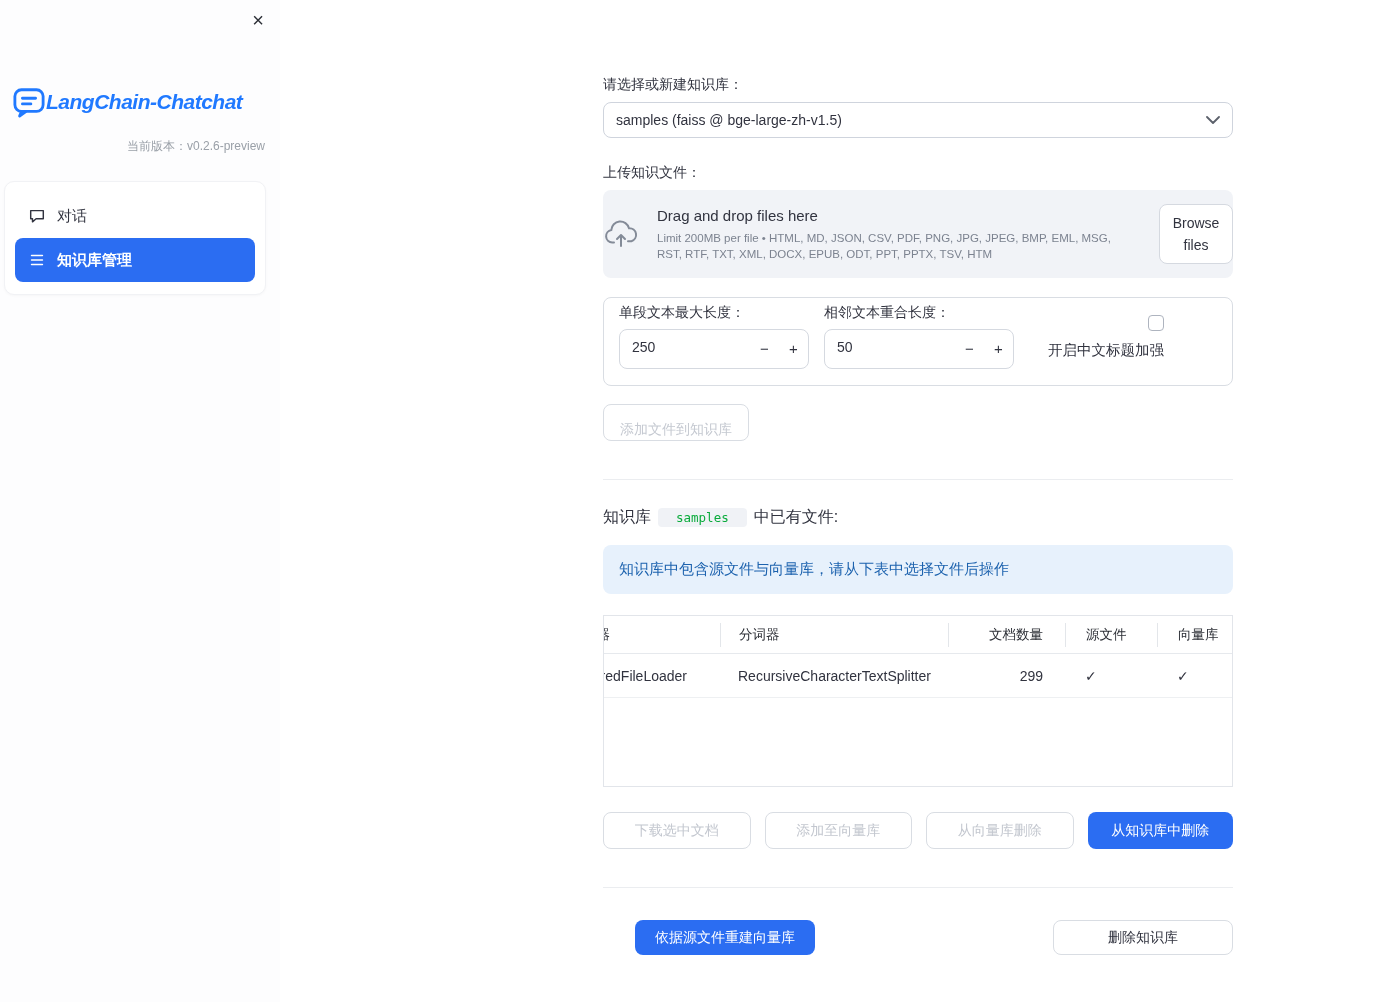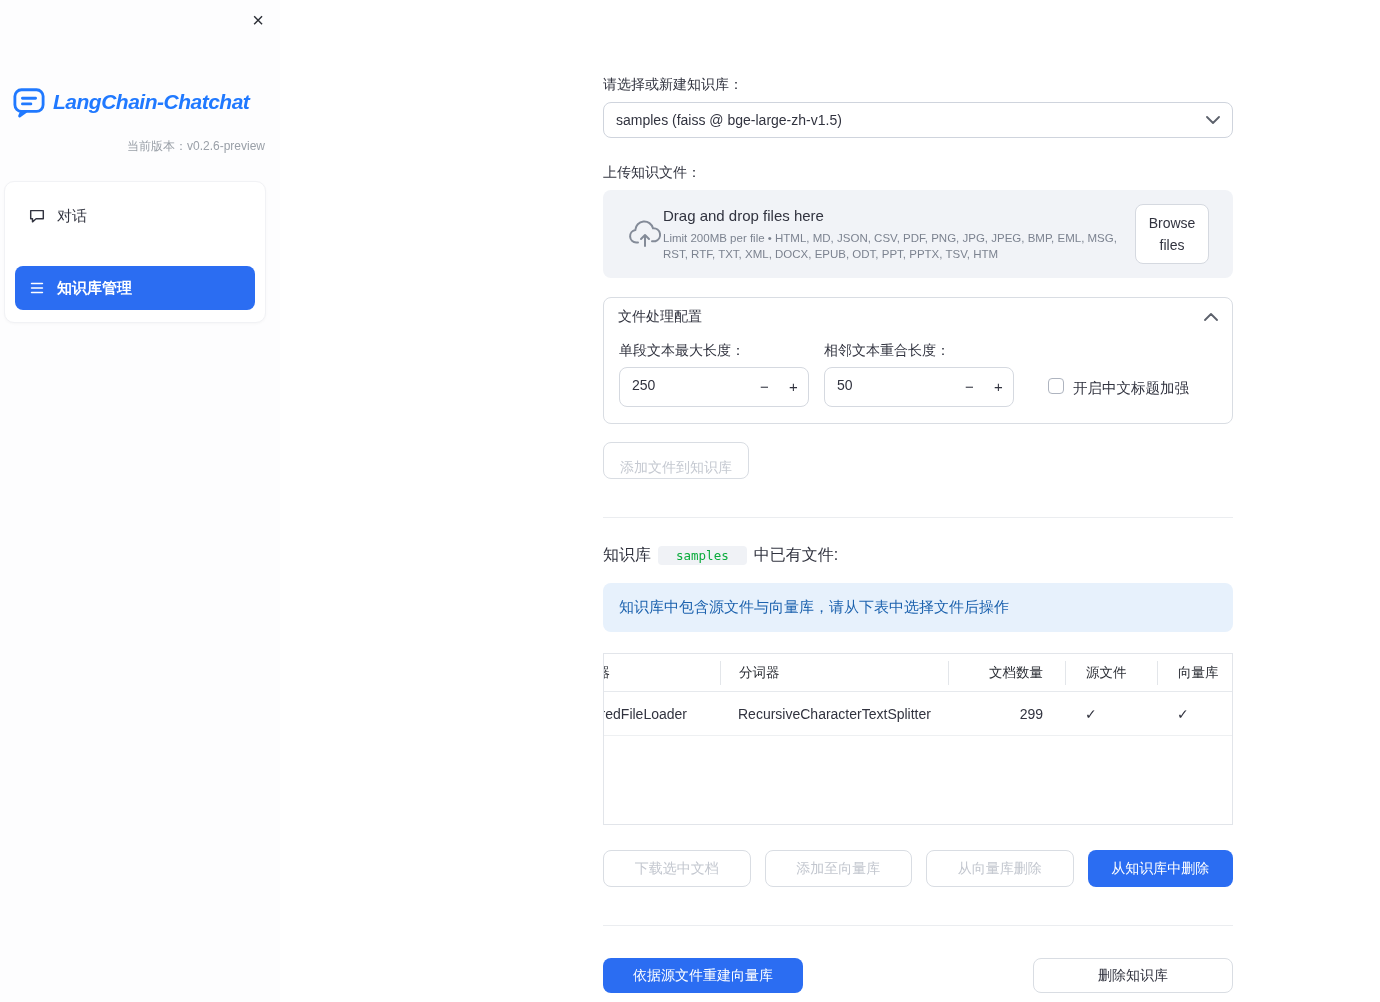--- a/index.html
+++ b/index.html
@@ -6,61 +6,61 @@
   html,body { width:1380px; height:1002px; overflow:hidden; }
   body {
     font-family: "Liberation Sans", "DejaVu Sans", sans-serif;
     background:#ffffff; color:#31333f; display:flex;
   }
 
   
   .sidebar { position:relative; width:280px; flex:0 0 280px; height:100%; background:#fdfdfe; }
   .close-btn { position:absolute; top:6px; right:12px; font-size:20px; line-height:1;
                color:#2c2f36; cursor:pointer; background:none; border:none; padding:4px; }
-  .logo-row { display:flex; align-items:center; gap:7px; margin:86px 0 4px 12px;text-align:right; }
+  .logo-row { display:flex; align-items:center; margin:86px 0 4px 12px;text-align:right; }
   .logo-text { color:#2079ff; font-size:21px; font-weight:bold; font-style:italic; letter-spacing:-0.5px; }
   .version { margin:20px 15px 0 0; text-align:right; font-size:12px; color:#9aa0a8; }
   .menu-card { margin:26px 14px 0 4px; background:#ffffff; border:1px solid #f1f2f5;
                border-radius:10px; padding:12px 10px; box-shadow:0 1px 3px rgba(0,0,0,0.03); }
   .menu-item { display:flex; align-items:center; gap:11px; height:44px; padding:0 13px;
                border-radius:8px; font-size:15px; color:#31333f; cursor:pointer; }
-  .menu-item.active { background:#2b6df2; color:#ffffff; font-weight:bold;margin-top:28px; }
+  .menu-item.active { background:#2b6df2; color:#ffffff; font-weight:bold; }
 
   
   .main { flex:1; padding:74px 0 0 323px; }
   .col { width:630px; }
   .lbl { font-size:14px; color:#31333f; line-height:20px; }
 
   .selectbox { margin-top:8px; height:36px; border:1px solid #cfd4dd; border-radius:8px;
                display:flex; align-items:center; padding:0 12px; font-size:14px; cursor:pointer;
                background:#fff; }
   .selectbox .val { flex:1; }
 
   .up-label { margin-top:24px; }
-  .dropzone { margin-top:8px; background:#f1f3f7; border-radius:8px; padding:14px 24px;
-              display:flex; align-items:center; }
+  .dropzone { margin-top:8px; background:#f1f3f7; border-radius:8px; padding:14px 0;
+              display:flex; align-items:center; gap:18px; }
   .dz-text { flex:1; }
   .dz-title { font-size:15px; color:#31333f; }
   .dz-sub { margin-top:6px; font-size:11.5px; line-height:16px; color:#7c8390; max-width:476px; }
   .browse-btn { flex:0 0 74px; background:#fff; border:1px solid #d5d9e0; border-radius:8px;
                 padding:7px 10px; font-size:14px; color:#31333f; text-align:center; line-height:22px;
                 cursor:pointer; }
 
   .expander { margin-top:19px; border:1px solid #d9dde3; border-radius:8px; }
   .exp-head { display:flex; align-items:center; height:38px; padding:0 14px; cursor:pointer; }
   .exp-title { flex:1; font-size:14px; }
   .exp-body { padding:4px 15px 16px; display:flex; align-items:flex-end; gap:15px; }
   .field { width:190px; }
   .field .lbl { margin-bottom:7px; }
   .numinput { display:flex; height:40px; border:1px solid #d5d9e0; border-radius:8px;
               overflow:hidden; background:#fff; }
   .numinput .val { flex:1; padding-left:12px; font-size:14px; line-height:34px; }
   .step-btn { width:29px; border:none; background:none; font-size:15px; color:#31333f;
               cursor:pointer; line-height:34px; text-align:center; }
-  .chkrow { display:flex; align-items:flex-start; gap:9px; margin:0 16px 9px 19px; cursor:pointer; }
+  .chkrow { display:flex; align-items:flex-end; gap:9px; margin:0 16px 9px 19px; cursor:pointer;flex-direction:column; }
   .chkbox { width:16px; height:16px; border:1px solid #aeb4bf; border-radius:4px; background:#fff; }
   .chkrow .lbl { font-size:14.5px; }
 
   .btn { border-radius:8px; font-size:14px; cursor:pointer; font-family:inherit; }
   .btn-disabled { margin-top:18px; height:37px; padding:16px 16px; background:#fff;
                   border:1px solid #d9dde3; color:#c5c9d1; }
   .hr { border:none; border-top:1px solid #ebedf0; margin-top:38px; }
 
   .kbline { margin-top:27px; font-size:16px; display:flex; align-items:center; gap:7px; }
   code.inline { font-family:"DejaVu Sans Mono","Liberation Mono",monospace; font-size:12.5px;
@@ -83,21 +83,21 @@
   .thead .c1,.thead .c2,.thead .c3,.thead .c4 { border-left:1px solid #e3e6ea; height:24px; line-height:24px; }
   .thead .c2 { text-align:right; }
 
   .actions { margin-top:25px; display:flex; gap:14px;align-items:center; }
   .actions .btn { flex:1; height:37px; }
   .btn-ghost { background:#fff; border:1px solid #d9dde3; color:#c3c7cf; }
   .btn-primary { background:#2b6df2; border:none; color:#fff; }
   .btn-secondary { background:#fff; border:1px solid #d9dde3; color:#31333f; }
 
   .bottomrow { margin-top:32px; display:flex; justify-content:space-between; }
-  .bottomrow .btn { width:200px; height:35px; }
+  .bottomrow .btn { width:180px; height:35px;margin-left:32px; }
 
   svg { display:block; }
 </style>
 </head>
 <body>
 
 <aside class="sidebar">
   <button class="close-btn">
     <span>×</span>
   </button>
@@ -157,28 +157,20 @@
         </svg>
       </span>
       <div class="dz-text">
         <div class="dz-title">Drag and drop files here</div>
         <div class="dz-sub">Limit 200MB per file • HTML, MD, JSON, CSV, PDF, PNG, JPG, JPEG, BMP, EML, MSG, RST, RTF, TXT, XML, DOCX, EPUB, ODT, PPT, PPTX, TSV, HTM</div>
       </div>
       <button class="browse-btn">Browse files</button>
     </div>
 
     <section class="expander">
-      <div class="exp-head">
-        <span class="exp-title">文件处理配置</span>
-        <span>
-          <svg width="14" height="8" viewBox="0 0 14 8">
-            <path d="M1 7 L7 1 L13 7" fill="none" stroke="#5c616b" stroke-width="1.8" stroke-linecap="round" stroke-linejoin="round"></path>
-          </svg>
-        </span>
-      </div>
       <div class="exp-body">
         <div class="field">
           <div class="lbl">单段文本最大长度：</div>
           <div class="numinput">
             <span class="val">250</span>
             <button class="step-btn">−</button>
             <button class="step-btn">+</button>
           </div>
         </div>
         <div class="field">

